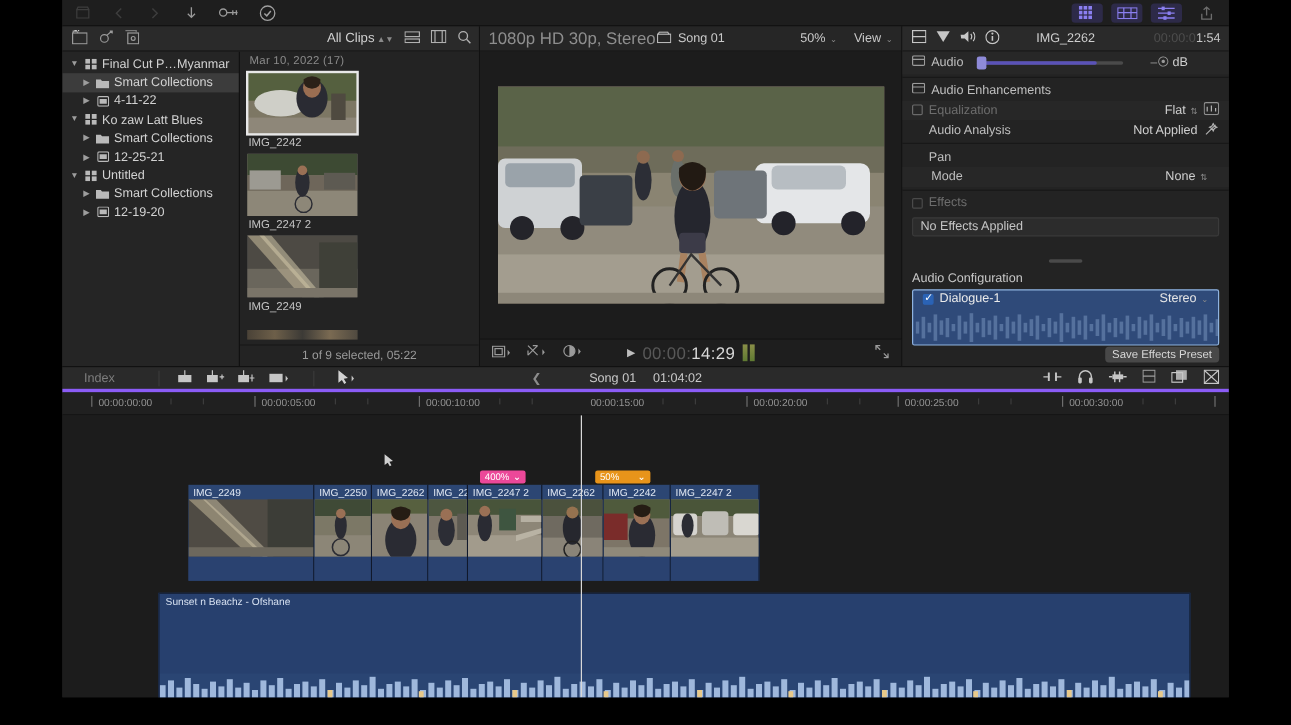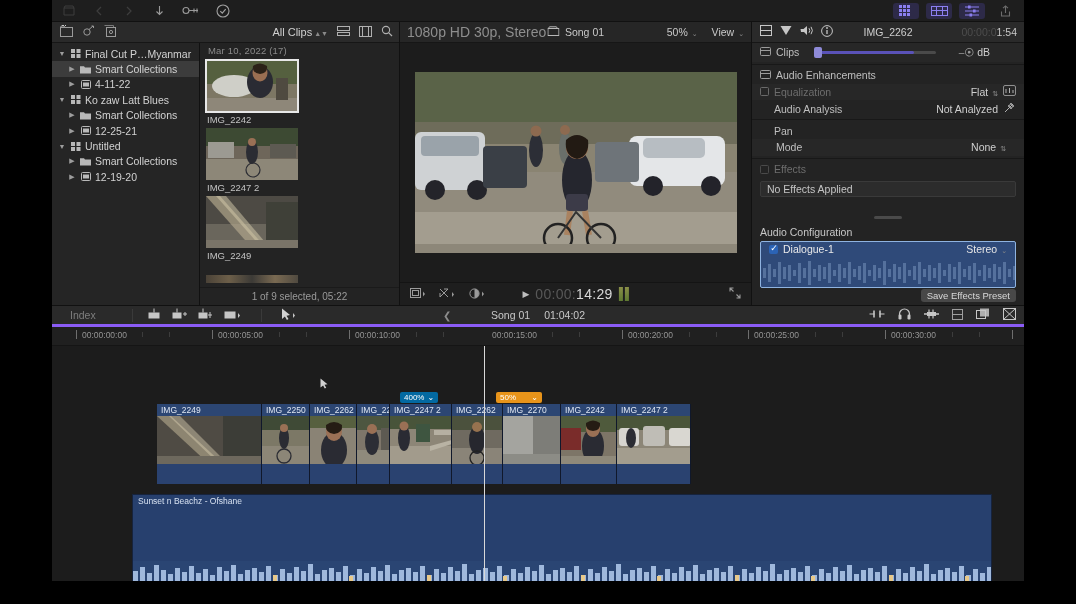--- a/index.html
+++ b/index.html
@@ -174,21 +174,21 @@
   .tlbody{ flex:1; position:relative; background:#1c1c1c; overflow:hidden; }
   .clipstrip{ position:absolute; left:105px; top:60px; height:80px; display:flex; }
   .clip{ height:80px; position:relative; background:#2c4673; border-right:1px solid #10182b; overflow:hidden;}
   .clip .cname{ position:absolute; left:4px; top:1px; font-size:8.5px; color:#dfe6f2; z-index:3; white-space:nowrap;}
   .clip .vid{ position:absolute; left:0; right:0; top:12px; height:48px; }
   .clip .aud{ position:absolute; left:0; right:0; top:60px; bottom:0; background:#2a4270;}
   .badge{
     position:absolute; height:11px; border-radius:2px; display:flex; align-items:center;
     padding:0 4px; font-size:8px; color:#fff; z-index:5; gap:3px;
   }
-  .badge.retime{ background:#0369a1; }
+  .badge.retime{ background:#ec4899; }
   .badge.retime-slow{ background:#e8941a; }
   .playhead{ position:absolute; top:0; bottom:0; width:1px; background:#d8d8d8; z-index:20;}
   .musicclip{
     position:absolute; left:80px; top:148px; width:860px; height:94px;
     background:#27406e; border:1px solid #16233d; overflow:hidden;
   }
   .musicclip .mname{ position:absolute; left:5px; top:1px; font-size:8.5px; color:#d6e0f0; z-index:3;}
   .mwave{ position:absolute; left:0; right:0; bottom:0; height:26px; }
   .mdots{ position:absolute; top:-4px; left:0; right:0; height:4px; }
   .tlmouse{ position:absolute; left:322px; top:370px; color:#bbb; font-size:9px; }
@@ -617,21 +617,21 @@
         <span class="itc"><span class="dim">00:00:0</span><span>1:54</span></span>
       </div>
 
       <div class="irow shade" style="height:20px">
         <span style="margin-right:5px">
           <svg width="11" height="9" viewBox="0 0 11 9">
               <rect x="0.5" y="0.5" width="10" height="8" rx="1" fill="none" stroke="#9b9b9b"></rect>
               <path d="M0.5 3.5h10" stroke="#9b9b9b"></path>
             </svg>
         </span>
-        <span class="lab">Clips</span>
+        <span class="lab">Audio</span>
         <span class="volslider">
           <span class="volfill"></span>
           <span class="volknob"></span>
         </span>
         <span class="val" style="right:34px"><span style="color:#9b9b9b;font-size:10px">–⦿ </span><span>dB</span></span>
       </div>
       <div class="divider"></div>
 
       <div class="irow">
         <span style="margin-right:5px">
@@ -650,21 +650,21 @@
         <span class="val2">
           <svg width="13" height="11" viewBox="0 0 13 11">
               <rect x="0.5" y="0.5" width="12" height="10" rx="1.5" fill="none" stroke="#8f8f8f"></rect>
               <path d="M3 8V4M6.5 8V3M10 8V5" stroke="#b0b0b0"></path>
             </svg>
         </span>
       </div>
 
       <div class="irow">
         <span class="lab" style="margin-left:14px">Audio Analysis</span>
-        <span class="val">Not Analyzed</span>
+        <span class="val">Not Applied</span>
         <span class="val2">
           <svg width="12" height="11" viewBox="0 0 12 11">
               <path d="M1 10L9 2M7 1l1 2 2 1-2 1-1 2-1-2-2-1 2-1z" fill="none" stroke="#b0b0b0"></path>
             </svg>
         </span>
       </div>
       <div class="divider"></div>
 
       <div class="irow">
         <span class="lab" style="margin-left:14px">Pan</span>
@@ -966,32 +966,20 @@
                 <rect y="0" width="51" height="14" fill="#4b513d"></rect>
               <rect y="32" width="51" height="16" fill="#8a8478"></rect>
               <ellipse cx="25" cy="24" rx="8" ry="14" fill="#26272e"></ellipse>
                 <circle cx="25" cy="11" r="5" fill="#96724f"></circle>
               <circle cx="25" cy="42" r="7" fill="none" stroke="#222" stroke-width="1.3"></circle>
             </svg>
           </span>
           <span class="aud"></span>
         </div>
 
-        <div class="clip" style="width:58px">
-          <span class="cname">IMG_2270</span>
-          <span class="vid">
-            <svg width="58" height="48" viewBox="0 0 58 48" preserveAspectRatio="none">
-              <rect width="58" height="48" fill="#93938f"></rect>
-              <rect x="0" y="0" width="30" height="48" fill="#a4a49f"></rect>
-              <rect x="30" y="0" width="28" height="48" fill="#7d7d78"></rect>
-              <rect y="38" width="58" height="10" fill="#8c8c86"></rect>
-            </svg>
-          </span>
-          <span class="aud"></span>
-        </div>
 
         <div class="clip" style="width:56px">
           <span class="cname">IMG_2242</span>
           <span class="vid">
             <svg width="56" height="48" viewBox="0 0 56 48" preserveAspectRatio="none">
               <rect width="56" height="48" fill="#7d7567"></rect>
                 <rect y="0" width="56" height="16" fill="#4f5a3c"></rect>
               <rect x="0" y="12" width="20" height="22" fill="#7a2c2a"></rect>
               <ellipse cx="32" cy="30" rx="11" ry="18" fill="#2a2b33"></ellipse>
               <ellipse cx="32" cy="13" rx="7" ry="8" fill="#9a7055"></ellipse>

